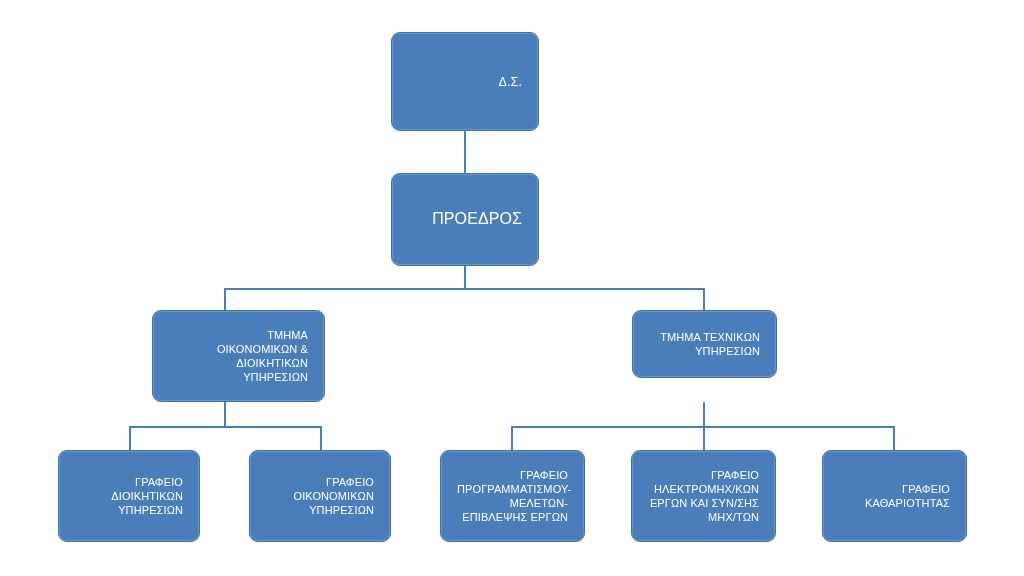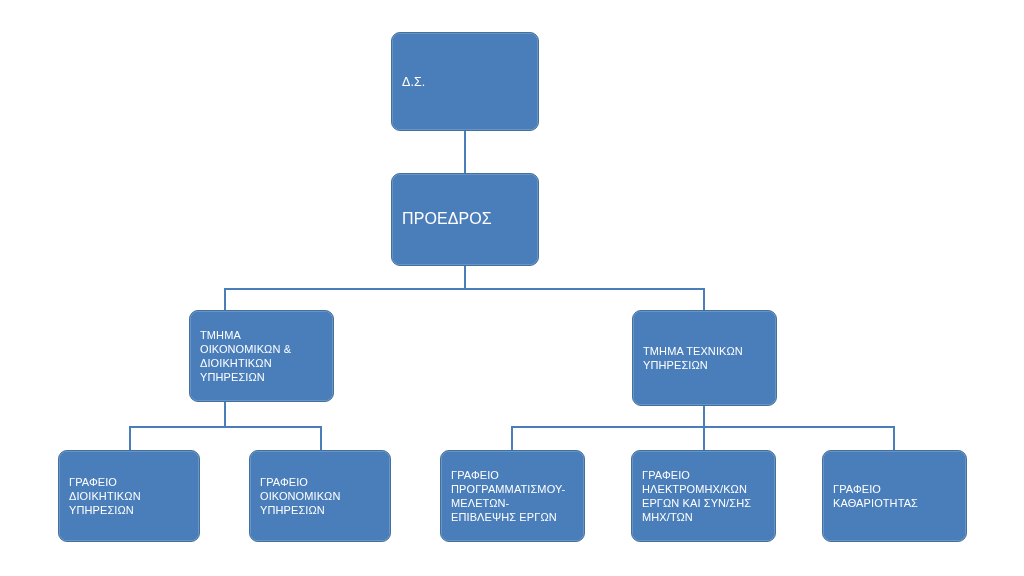--- a/index.html
+++ b/index.html
@@ -20,45 +20,45 @@
   .node {
     position: absolute;
     box-sizing: border-box;
     background: #4a7ebb;
     border: 1px solid #41719c;
     border-radius: 9px;
     color: #ffffff;
     display: flex;
     align-items: center;
     justify-content: center;
-    text-align: left;
+    text-align: right;
     line-height: 1.28;
     letter-spacing: 0.1px;
-    padding: 2px 10px;
+    padding: 2px 16px;
     z-index: 2;
     box-shadow: 0 0 0 0.5px rgba(255,255,255,0.35) inset;
   }
   .node-label {
     display: block;
     width: 100%;
     white-space: pre-line;
   }
   .connector {
     position: absolute;
     background: #4a7ebb;
     z-index: 1;
   }
   .connector.v { width: 1.6px; }
   .connector.h { height: 1.6px; }
 
   
   #node-board        { left: 391px; top: 32px;  width: 148px; height: 99px; font-size: 12.5px; }
   #node-president    { left: 391px; top: 173px; width: 148px; height: 93px; font-size: 16px; }
-  #node-dept-finance { left: 152px; top: 310px; width: 145px; height: 92px; font-size: 11px; margin-left: 37px; }
-  #node-dept-tech    { left: 632px; top: 310px; width: 145px; height: 96px; font-size: 11px; }
+  #node-dept-finance { left: 152px; top: 310px; width: 173px; height: 92px; font-size: 11px; }
+  #node-dept-tech    { left: 632px; top: 310px; width: 145px; height: 68px; font-size: 11px; }
   #node-office-admin      { left: 58px;  top: 450px; width: 142px; height: 92px; font-size: 11px; }
   #node-office-finance    { left: 249px; top: 450px; width: 142px; height: 92px; font-size: 11px; }
   #node-office-planning   { left: 440px; top: 450px; width: 145px; height: 92px; font-size: 11px; }
   #node-office-electromech{ left: 631px; top: 450px; width: 145px; height: 92px; font-size: 11px; }
   #node-office-cleaning   { left: 822px; top: 450px; width: 145px; height: 92px; font-size: 11px; }
 
   
   
   #conn-board-president      { left: 464.2px; top: 131px;  height: 42px; }
   

